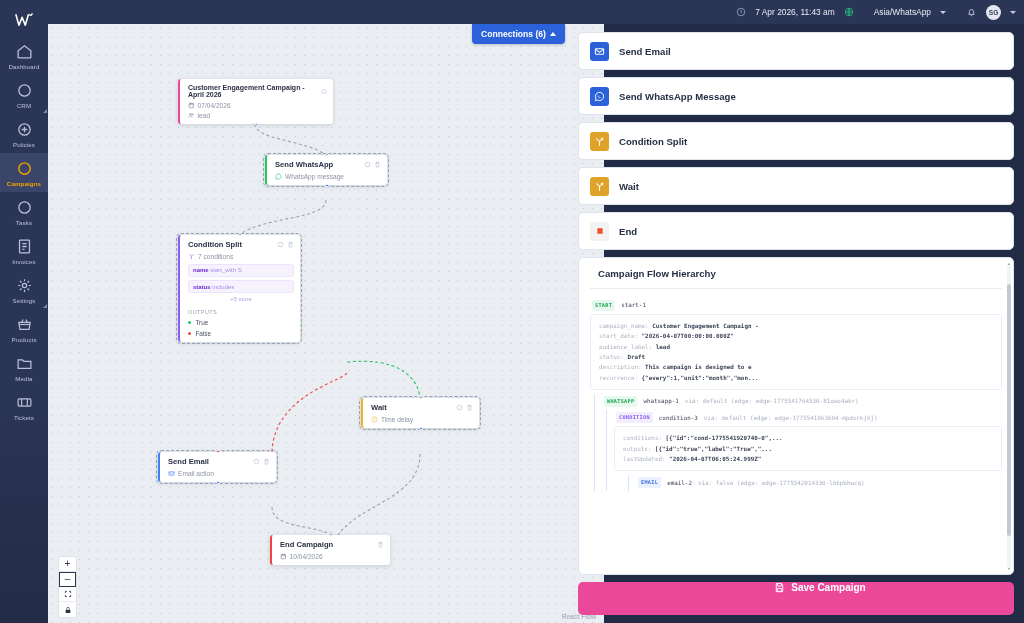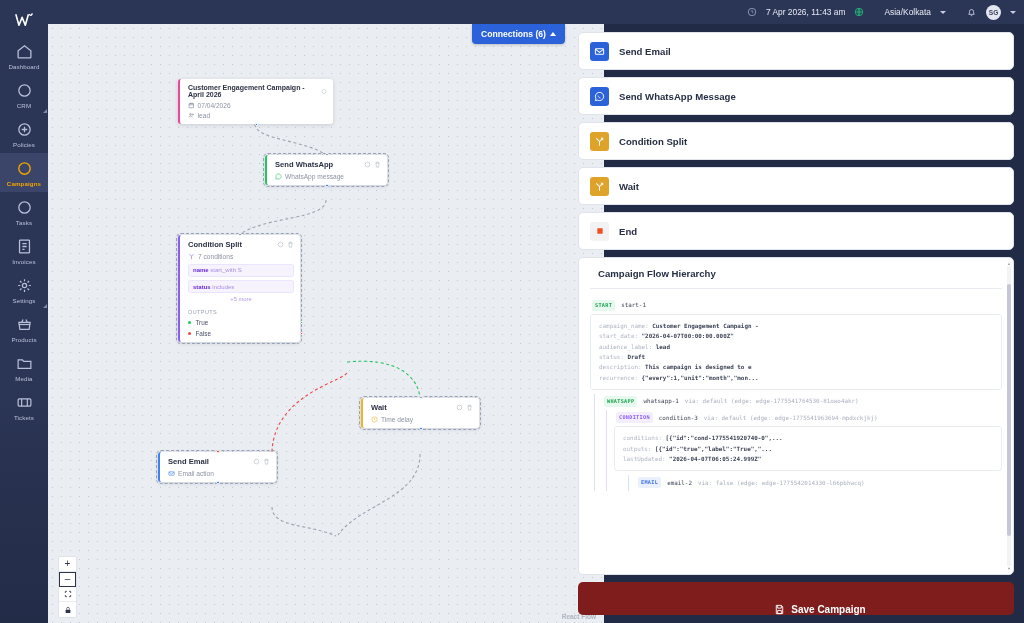--- a/index.html
+++ b/index.html
@@ -234,22 +234,22 @@
     position: absolute; right: 2px; top: 8px; bottom: 8px; width: 4px;
   }
   #hier-sb .track { position:absolute; inset:0; background: #f1f3f7; }
   #hier-sb .thumb {
     position: absolute; left: 0; top: 6%; width: 4px; height: 84%;
     background: #c2c8d4; border-radius: 2px;
   }
   #hier-sb .ar { position:absolute; left:0; width:4px; height:5px; display:flex; align-items:center; justify-content:center; color:#9aa2b0; font-size:4px;}
 
   #save-btn {
-    background: #7f1d1d; color: #fff; border-radius: 5px;
-    height: 33px; display: flex; align-items: flex-end; justify-content: center;
+    background: #ec4899; color: #fff; border-radius: 5px;
+    height: 33px; display: flex; align-items: flex-start; justify-content: center;
     gap: 6px; font-size: 10px; font-weight: bold; cursor: pointer; flex: none; padding-left: 48px;
   }
 </style>
 </head>
 <body>
 
 <div id="sidebar">
   <div id="logo">
     <svg width="19" height="15" viewBox="0 0 24 18">
       <path d="M1 1 L5 15 L9 5 L13 15 L17 1" stroke="#fff" stroke-width="2" fill="none" stroke-linejoin="round"></path>
@@ -340,21 +340,21 @@
   <svg width="10" height="10" viewBox="0 0 24 24" fill="none" stroke="#9aa3c4" stroke-width="2">
       <circle cx="12" cy="12" r="9"></circle>
       <path d="M12 7v5l3 2"></path>
     </svg>
   <span class="tb-txt">7 Apr 2026, 11:43 am</span>
   <svg width="10" height="10" viewBox="0 0 24 24" fill="none" stroke="#22c07a" stroke-width="2">
       <circle cx="12" cy="12" r="9"></circle>
       <path d="M3 12h18M12 3c3 4 3 14 0 18M12 3c-3 4-3 14 0 18"></path>
     </svg>
   <span class="sep"></span>
-  <span class="tb-txt">Asia/Kolkata</span>
+  <span class="tb-txt">Asia/WhatsApp</span>
   <span class="chev-sm"></span>
   <span class="sep"></span>
   <svg width="11" height="11" viewBox="0 0 24 24" fill="none" stroke="#c7cde2" stroke-width="1.9">
       <path d="M18 16H6l1.5-3V10a4.5 4.5 0 0 1 9 0v3z"></path>
       <path d="M10.5 19h3"></path>
     </svg>
   <div id="avatar">SG</div>
   <span class="chev-sm"></span>
 </div>
 
@@ -507,20 +507,36 @@
       <svg width="7" height="7" viewBox="0 0 24 24" fill="none" stroke="#3b82f6" stroke-width="2">
           <rect x="3" y="6" width="18" height="12" rx="1.5"></rect>
           <path d="M3 7l9 7 9-7"></path>
         </svg>
       <span>Email action</span>
     </div>
     <span class="handle top" style="background:#ef4444"></span>
     <span class="handle bottom"></span>
   </div>
 
+  <div class="node" id="node-end">
+    <div class="nhead">
+      <span class="ntitle">End Campaign</span>
+      <svg width="7" height="7" viewBox="0 0 24 24" fill="none" stroke="#b6bdcb" stroke-width="2.2">
+          <path d="M5 7h14M9 7V4h6v3M7 7l1 14h8l1-14"></path>
+        </svg>
+    </div>
+    <div class="nsub">
+      <svg width="6.6" height="6.6" viewBox="0 0 24 24" fill="none" stroke="#6b7488" stroke-width="2">
+          <rect x="4" y="5" width="16" height="16" rx="1.5"></rect>
+          <path d="M4 10h16M9 3v4M15 3v4"></path>
+        </svg>
+      <span>10/04/2026</span>
+    </div>
+    <span class="handle top gray"></span>
+  </div>
 
   <div id="zoomctl">
     <div class="zb">+</div>
     <div class="zb sel">–</div>
     <div class="zb">
       <svg width="8" height="8" viewBox="0 0 24 24" fill="none" stroke="#2d3348" stroke-width="2.4">
           <path d="M4 9V4h5M20 9V4h-5M4 15v5h5M20 15v5h-5"></path>
         </svg>
     </div>
     <div class="zb">

